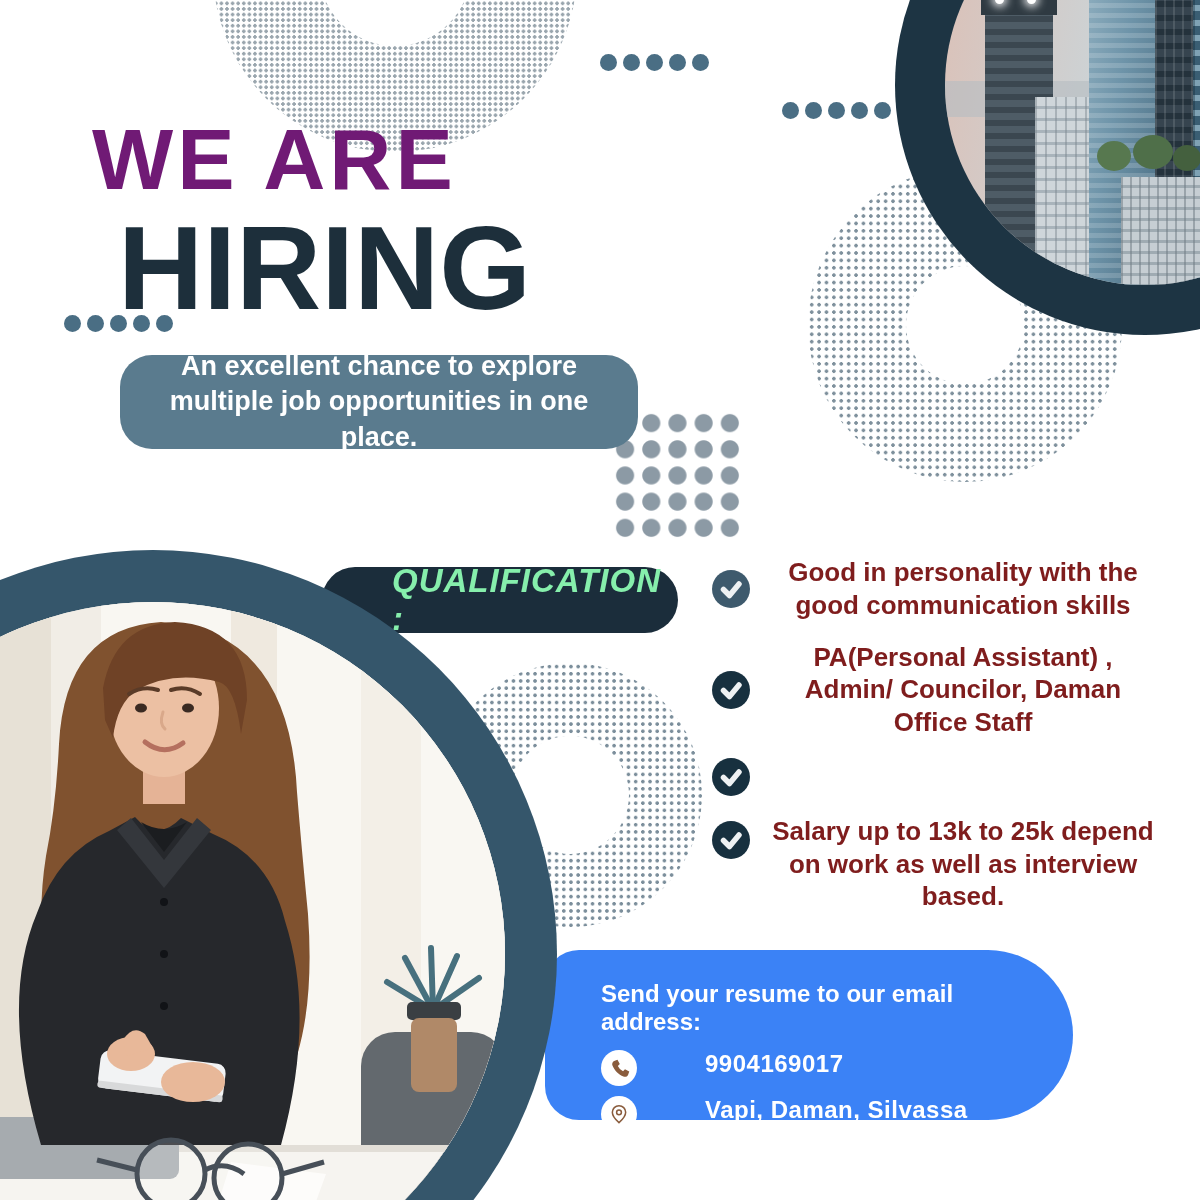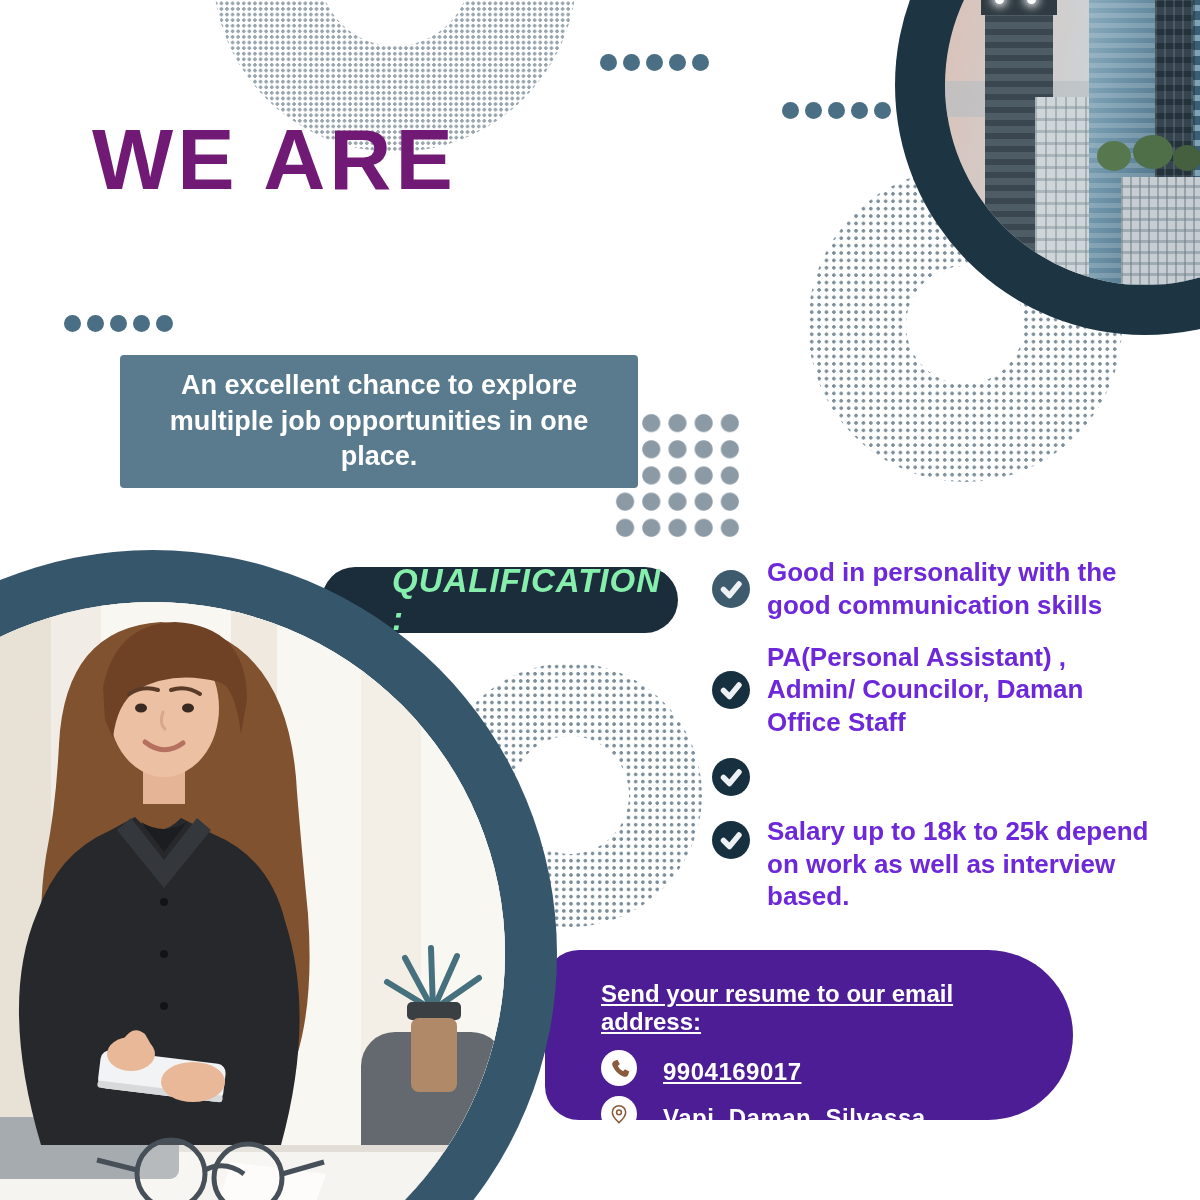--- a/index.html
+++ b/index.html
@@ -39,22 +39,22 @@
     position:absolute;left:612px;top:410px;width:131px;height:131px;
     background-image:radial-gradient(circle,#8c9aa5 8.5px,transparent 9.5px);
     background-size:26.2px 26.2px;
   }
   
   .title-block{position:absolute;left:92px;top:120px;z-index:5;}
   .title-we{font-size:86px;line-height:.92;font-weight:700;letter-spacing:4px;color:#701a75;}
   .title-hiring{font-size:118px;line-height:.9;font-weight:800;letter-spacing:0px;color:#1d2f3b;margin:16px 0 0 26px;}
   
   .intro-card{
-    position:absolute;left:120px;top:355px;width:518px;height:133px;z-index:4;
-    background:#5a7b8e;border-radius:4px;display:flex;align-items:center;justify-content:center;
+    position:absolute;left:120px;top:355px;width:518px;height:94px;z-index:4;
+    background:#5a7b8e;border-radius:32px;display:flex;align-items:center;justify-content:center;
     padding:0 34px;box-sizing:border-box;
   }
   .intro-card p{margin:0;color:#ffffff;font-size:27px;line-height:1.32;font-weight:700;text-align:center;}
   
   .building-circle{position:absolute;left:895px;top:-165px;width:500px;height:500px;border-radius:50%;
     background:#1d3443;z-index:6;}
   .building-photo{position:absolute;left:50px;top:50px;width:400px;height:400px;border-radius:50%;
     overflow:hidden;}
   .building-photo > div{position:absolute;}
   .sky{inset:0;background:linear-gradient(100deg,#dcc0b6 0%,#cdd2d4 38%,#bac9d1 68%,#aebfc9 100%);}
@@ -97,34 +97,34 @@
   }
   .qual-pill span{color:#86efac;font-size:33px;font-weight:700;letter-spacing:1px;font-style:italic;}
   
   .check-list{position:absolute;left:712px;top:556px;width:470px;z-index:10;list-style:none;margin:0;padding:0;}
   .check-list li{display:flex;align-items:center;margin-bottom:19px;}
   .check-list li.align-top{align-items:flex-start;}
   .check-list li.align-top .check-badge{margin-top:6px;}
   .check-badge{flex:0 0 38px;width:38px;height:38px;border-radius:50%;background:#17303f;
     margin-right:17px;display:flex;align-items:center;justify-content:center;}
   .check-badge.light{background:#3e5a6d;}
-  .check-text{width:392px;color:#6d28d9;font-size:26px;line-height:1.26;font-weight:700;}
+  .check-text{width:392px;color:#7f1d1d;font-size:26px;line-height:1.26;font-weight:700;text-align:center;}
   
   .portrait-circle{position:absolute;left:-251px;top:550px;width:808px;height:808px;border-radius:50%;
     background:#35566b;z-index:9;}
   .portrait-photo{position:absolute;left:52px;top:52px;width:704px;height:704px;border-radius:50%;
     overflow:hidden;background:#f1ede6;}
   
   .contact-card{
     position:absolute;left:545px;top:950px;width:528px;height:170px;z-index:8;
-    background:#4c1d95;border-radius:34px 85px 85px 34px;
-    padding:30px 30px 24px 56px;box-sizing:border-box;color:#fff;text-decoration:underline;
+    background:#3b82f6;border-radius:34px 85px 85px 34px;
+    padding:30px 30px 24px 56px;box-sizing:border-box;color:#fff;
   }
   .contact-heading{font-size:24px;font-weight:700;margin:0 0 14px 0;}
-  .contact-row{display:flex;align-items:flex-end;margin-top:10px;}
+  .contact-row{display:flex;align-items:flex-start;margin-top:10px;gap:42px;}
   .contact-icon{flex:0 0 36px;width:36px;height:36px;border-radius:50%;background:#ffffff;
     display:flex;align-items:center;justify-content:center;margin-right:26px;}
   .contact-value{font-size:24px;font-weight:700;letter-spacing:.5px;}
 </style>
 </head>
 <body>
 
 <div class="canvas">
 
   <div class="dot-donut donut-top">
@@ -154,20 +154,21 @@
   <div class="dot-grid"></div>
   <div class="dot-donut donut-right">
       <div class="hole"></div>
     </div>
   <div class="dot-donut donut-mid">
       <div class="hole"></div>
     </div>
 
   <div class="title-block">
     <div class="title-we">WE ARE</div>
+    <div class="title-hiring">HIRING</div>
   </div>
 
   <div class="intro-card">
     <p>An excellent chance to explore multiple job opportunities in one place.</p>
   </div>
 
   <div class="building-circle">
     <div class="building-photo">
       <div class="sky"></div>
       <div class="far-city"></div>
@@ -304,17 +305,17 @@
             <path d="M11.5 19.5 l6 6 L27 14" fill="none" stroke="#eef1f3" stroke-width="5.5" stroke-linecap="round" stroke-linejoin="round"></path>
           </svg>
       </span>
     </li>
     <li class="align-top">
       <span class="check-badge">
         <svg width="38" height="38" viewBox="0 0 38 38">
             <path d="M11.5 19.5 l6 6 L27 14" fill="none" stroke="#eef1f3" stroke-width="5.5" stroke-linecap="round" stroke-linejoin="round"></path>
           </svg>
       </span>
-      <span class="check-text">Salary up to 18k to 25k depend on work as well as interview based.</span>
+      <span class="check-text">Salary up to 13k to 25k depend on work as well as interview based.</span>
     </li>
   </ul>
 
 </div>
 
 </body></html>

